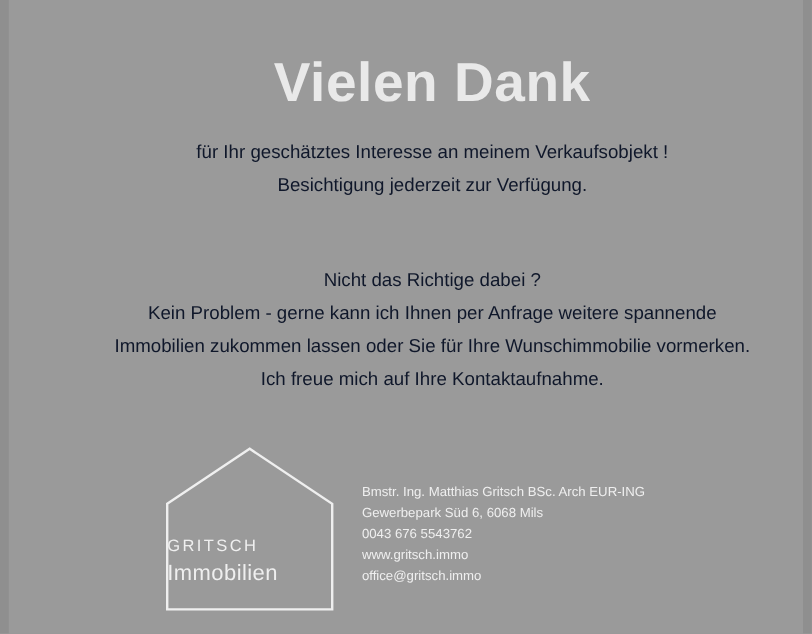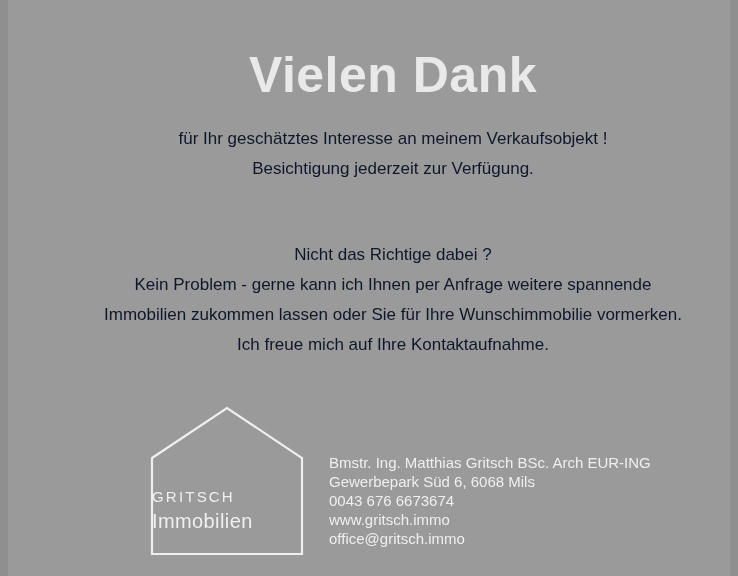--- a/index.html
+++ b/index.html
@@ -96,23 +96,23 @@
     line-height: 20px;
   }
   .logo-text .l2 {
     font-size: 20px;
     letter-spacing: 0.4px;
     line-height: 28px;
   }
   .contact {
     position: absolute;
     left: 305px;
-    top: 55px;
+    top: 40px;
     color: #efefef;
-    font-size: 15px;
+    font-size: 12px;
     line-height: 19px;
   }
   .contact div {
     white-space: nowrap;
   }
 </style>
 </head>
 <body>
 
 <div class="page">
@@ -144,21 +144,21 @@
         </svg>
         <div class="logo-text">
           <div class="l1">GRITSCH</div>
           <div class="l2">Immobilien</div>
         </div>
       </div>
 
       <div class="contact">
         <div>Bmstr. Ing. Matthias Gritsch BSc. Arch EUR-ING</div>
         <div>Gewerbepark Süd 6, 6068 Mils</div>
-        <div>0043 676 6673674</div>
+        <div>0043 676 5543762</div>
         <div>www.gritsch.immo</div>
         <div>office@gritsch.immo</div>
       </div>
 
     </div>
 
   </div>
 </div>
 
 </body></html>

